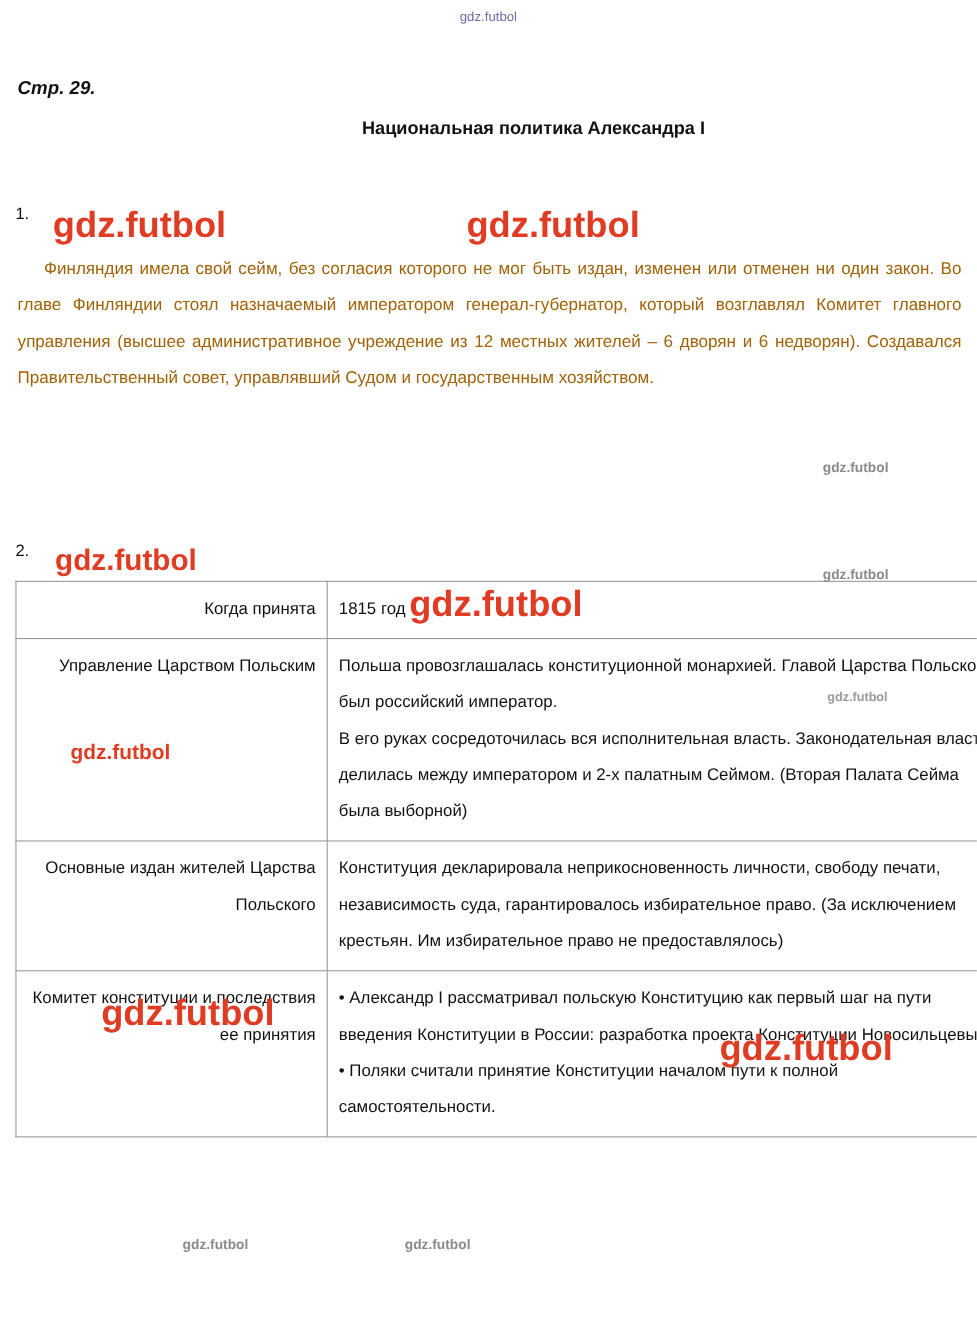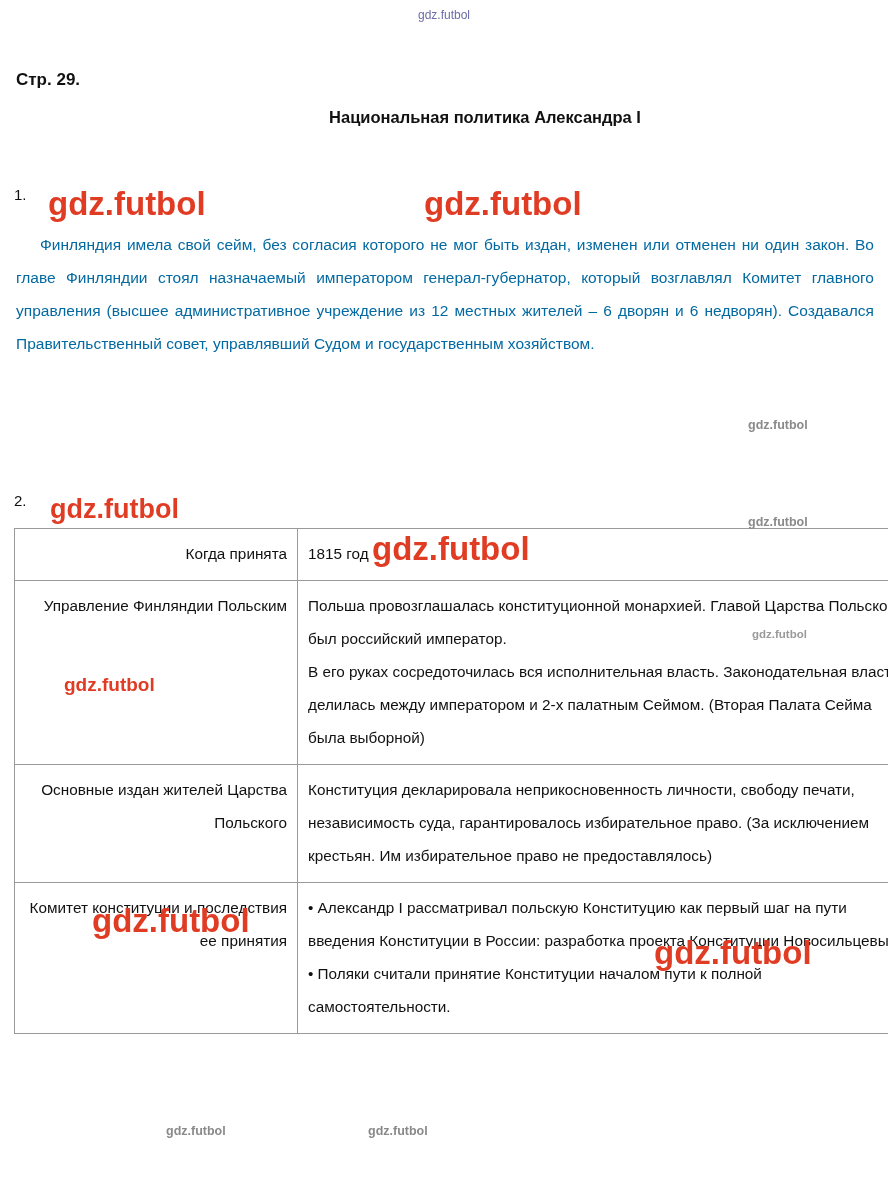--- a/index.html
+++ b/index.html
@@ -33,20 +33,21 @@
     font-family: "Liberation Sans", sans-serif;
   }
 
   .page-label {
     position: absolute;
     top: 70px;
     left: 16px;
     font-size: 17px;
     font-weight: bold;
     color: #111;
+    font-style: italic;
   }
 
   .doc-title {
     position: absolute;
     top: 108px;
     left: 0;
     width: 888px;
     text-align: center;
     font-size: 16.5px;
     font-weight: bold;
@@ -63,21 +64,21 @@
   .q2-num { top: 492px; left: 14px; }
 
   .para1 {
     position: absolute;
     top: 228px;
     left: 16px;
     width: 858px;
     font-size: 15.5px;
     line-height: 33px;
     text-align: justify;
-    color: #0369a1;
+    color: #a16207;
     text-indent: 24px;
   }
 
   
   table.tbl {
     position: absolute;
     top: 528px;
     left: 14px;
     width: 860px;
     border-collapse: collapse;
@@ -139,21 +140,21 @@
 
   <div class="q-num q2-num">2.</div>
 
   <table class="tbl">
     <tbody>
       <tr>
         <td class="col-a">Когда принята</td>
         <td class="col-b">1815 год</td>
       </tr>
       <tr>
-        <td class="col-a">Управление Финляндии Польским</td>
+        <td class="col-a">Управление Царством Польским</td>
         <td class="col-b">
           <span class="bullet-line">Польша провозглашалась конституционной монархией. Главой Царства Польского был российский император.</span>
           <span class="bullet-line">В его руках сосредоточилась вся исполнительная власть. Законодательная власть делилась между императором и 2-х палатным Сеймом. (Вторая Палата Сейма была выборной)</span>
         </td>
       </tr>
       <tr>
         <td class="col-a">Основные издан жителей Царства Польского</td>
         <td class="col-b">Конституция декларировала неприкосновенность личности, свободу печати, независимость суда, гарантировалось избирательное право. (За исключением крестьян. Им избирательное право не предоставлялось)</td>
       </tr>
       <tr>

